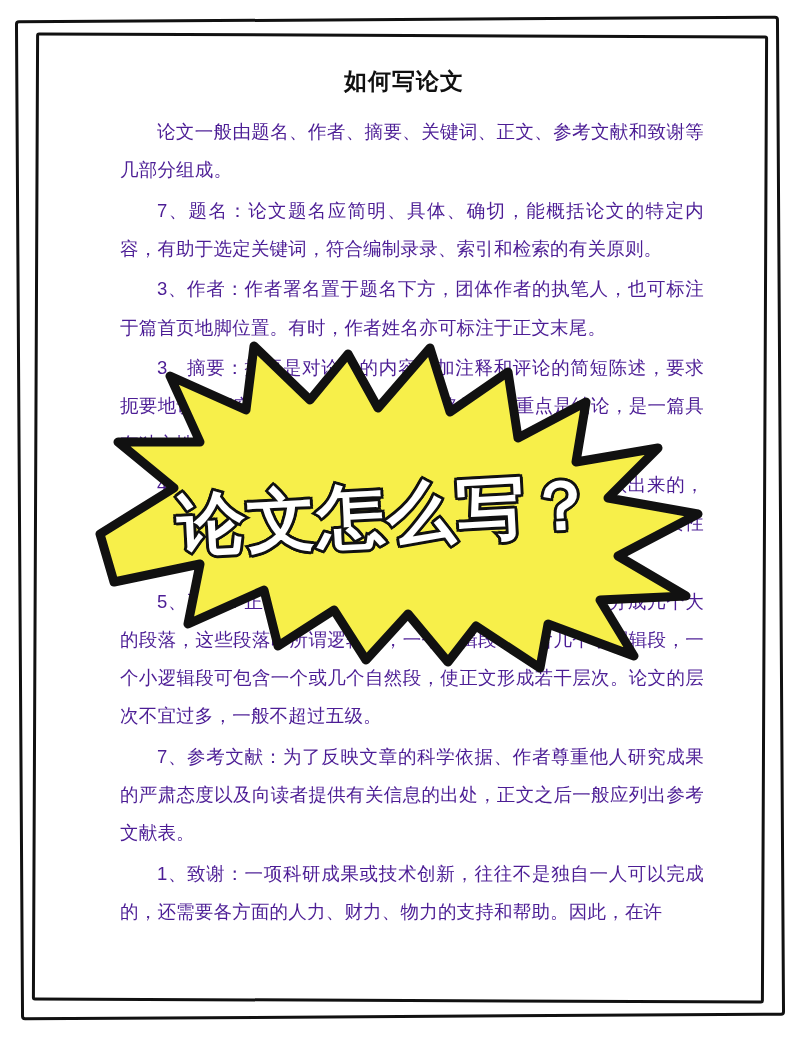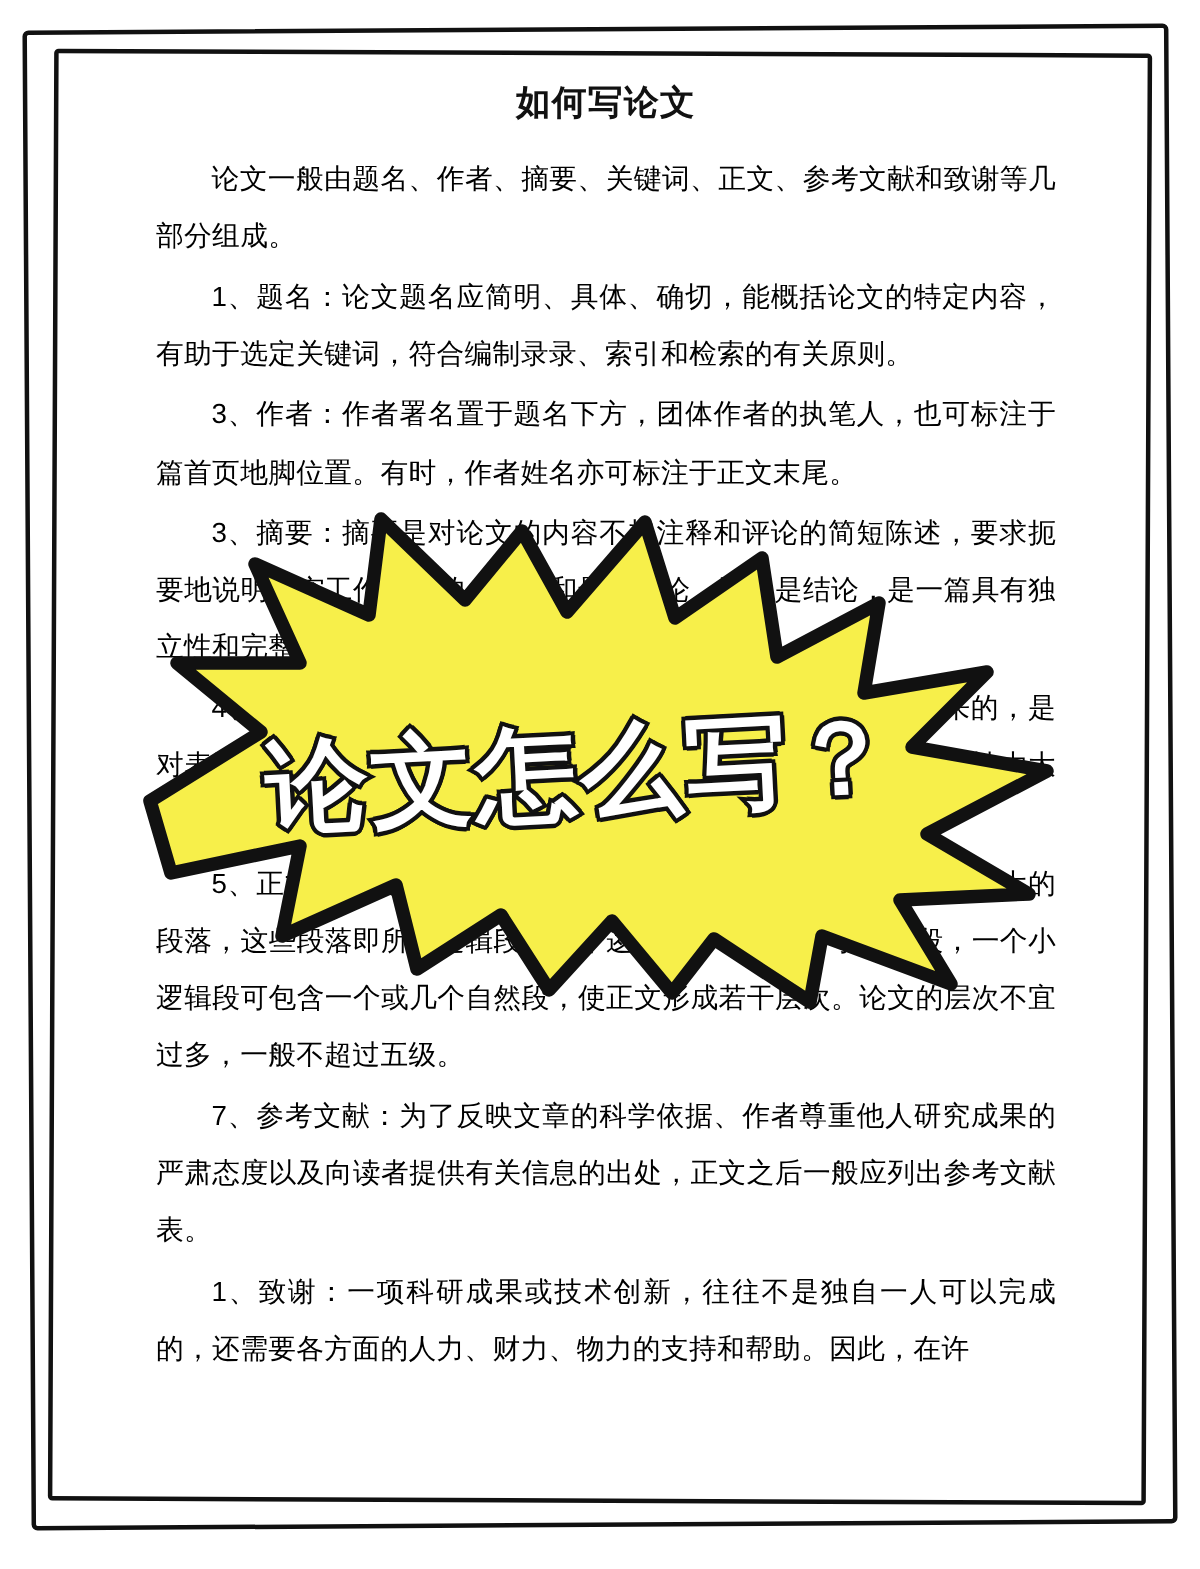--- a/index.html
+++ b/index.html
@@ -36,40 +36,40 @@
     border: 3px solid #111111;
     border-radius: 3px;
     transform: rotate(0.25deg);
     box-sizing: border-box;
   }
 
   
   .doc {
     position: absolute;
     left: 104px;
-    top: 52px;
+    top: 65px;
     width: 600px;
     box-sizing: border-box;
   }
   .doc-title {
     text-align: center;
     font-size: 23px;
     font-weight: 700;
     color: #111111;
     letter-spacing: 1px;
     margin: 0 0 16px 0;
     line-height: 1.4;
   }
   .para {
     font-size: 18.5px;
-    color: #000000;
+    color: #4c1d95;
     line-height: 2.07;
     text-align: justify;
     text-indent: 2em;
-    margin: 0 0 2px 0;
+    margin: 0 0 2px 16px;
     letter-spacing: 0.2px;
   }
 
   
   .burst {
     position: absolute;
     left: 78px;
     top: 338px;
     width: 630px;
     height: 330px;
@@ -108,21 +108,21 @@
 </style>
 </head>
 <body>
 
 <div class="frame-outer"></div>
 <div class="frame-inner"></div>
 
 <div class="doc">
   <div class="doc-title">如何写论文</div>
   <p class="para">论文一般由题名、作者、摘要、关键词、正文、参考文献和致谢等几部分组成。</p>
-  <p class="para">1、题名：论文题名应简明、具体、确切，能概括论文的特定内容，有助于选定关键词，符合编制录录、索引和检索的有关原则。</p>
+  <p class="para">7、题名：论文题名应简明、具体、确切，能概括论文的特定内容，有助于选定关键词，符合编制录录、索引和检索的有关原则。</p>
   <p class="para">3、作者：作者署名置于题名下方，团体作者的执笔人，也可标注于篇首页地脚位置。有时，作者姓名亦可标注于正文末尾。</p>
   <p class="para">3、摘要：摘要是对论文的内容不加注释和评论的简短陈述，要求扼要地说明研究工作的目的、方法和最终结论，重点是结论，是一篇具有独立性和完整性的短文。</p>
   <p class="para">4、关键词：关键词是从论文的题名、提要和正文中选取出来的，是对表述论文的中心内容有实质意义的词汇。关键词一般按词的重要性由大到小排列。</p>
   <p class="para">5、正文：正文是论文的主体，可根据内容把正文部分分成几个大的段落，这些段落即所谓逻辑段，一个逻辑段可包含几个小逻辑段，一个小逻辑段可包含一个或几个自然段，使正文形成若干层次。论文的层次不宜过多，一般不超过五级。</p>
   <p class="para">7、参考文献：为了反映文章的科学依据、作者尊重他人研究成果的严肃态度以及向读者提供有关信息的出处，正文之后一般应列出参考文献表。</p>
   <p class="para">1、致谢：一项科研成果或技术创新，往往不是独自一人可以完成的，还需要各方面的人力、财力、物力的支持和帮助。因此，在许</p>
 </div>
 
 <div class="burst">
   <svg viewBox="0 0 630 330" preserveAspectRatio="none">

